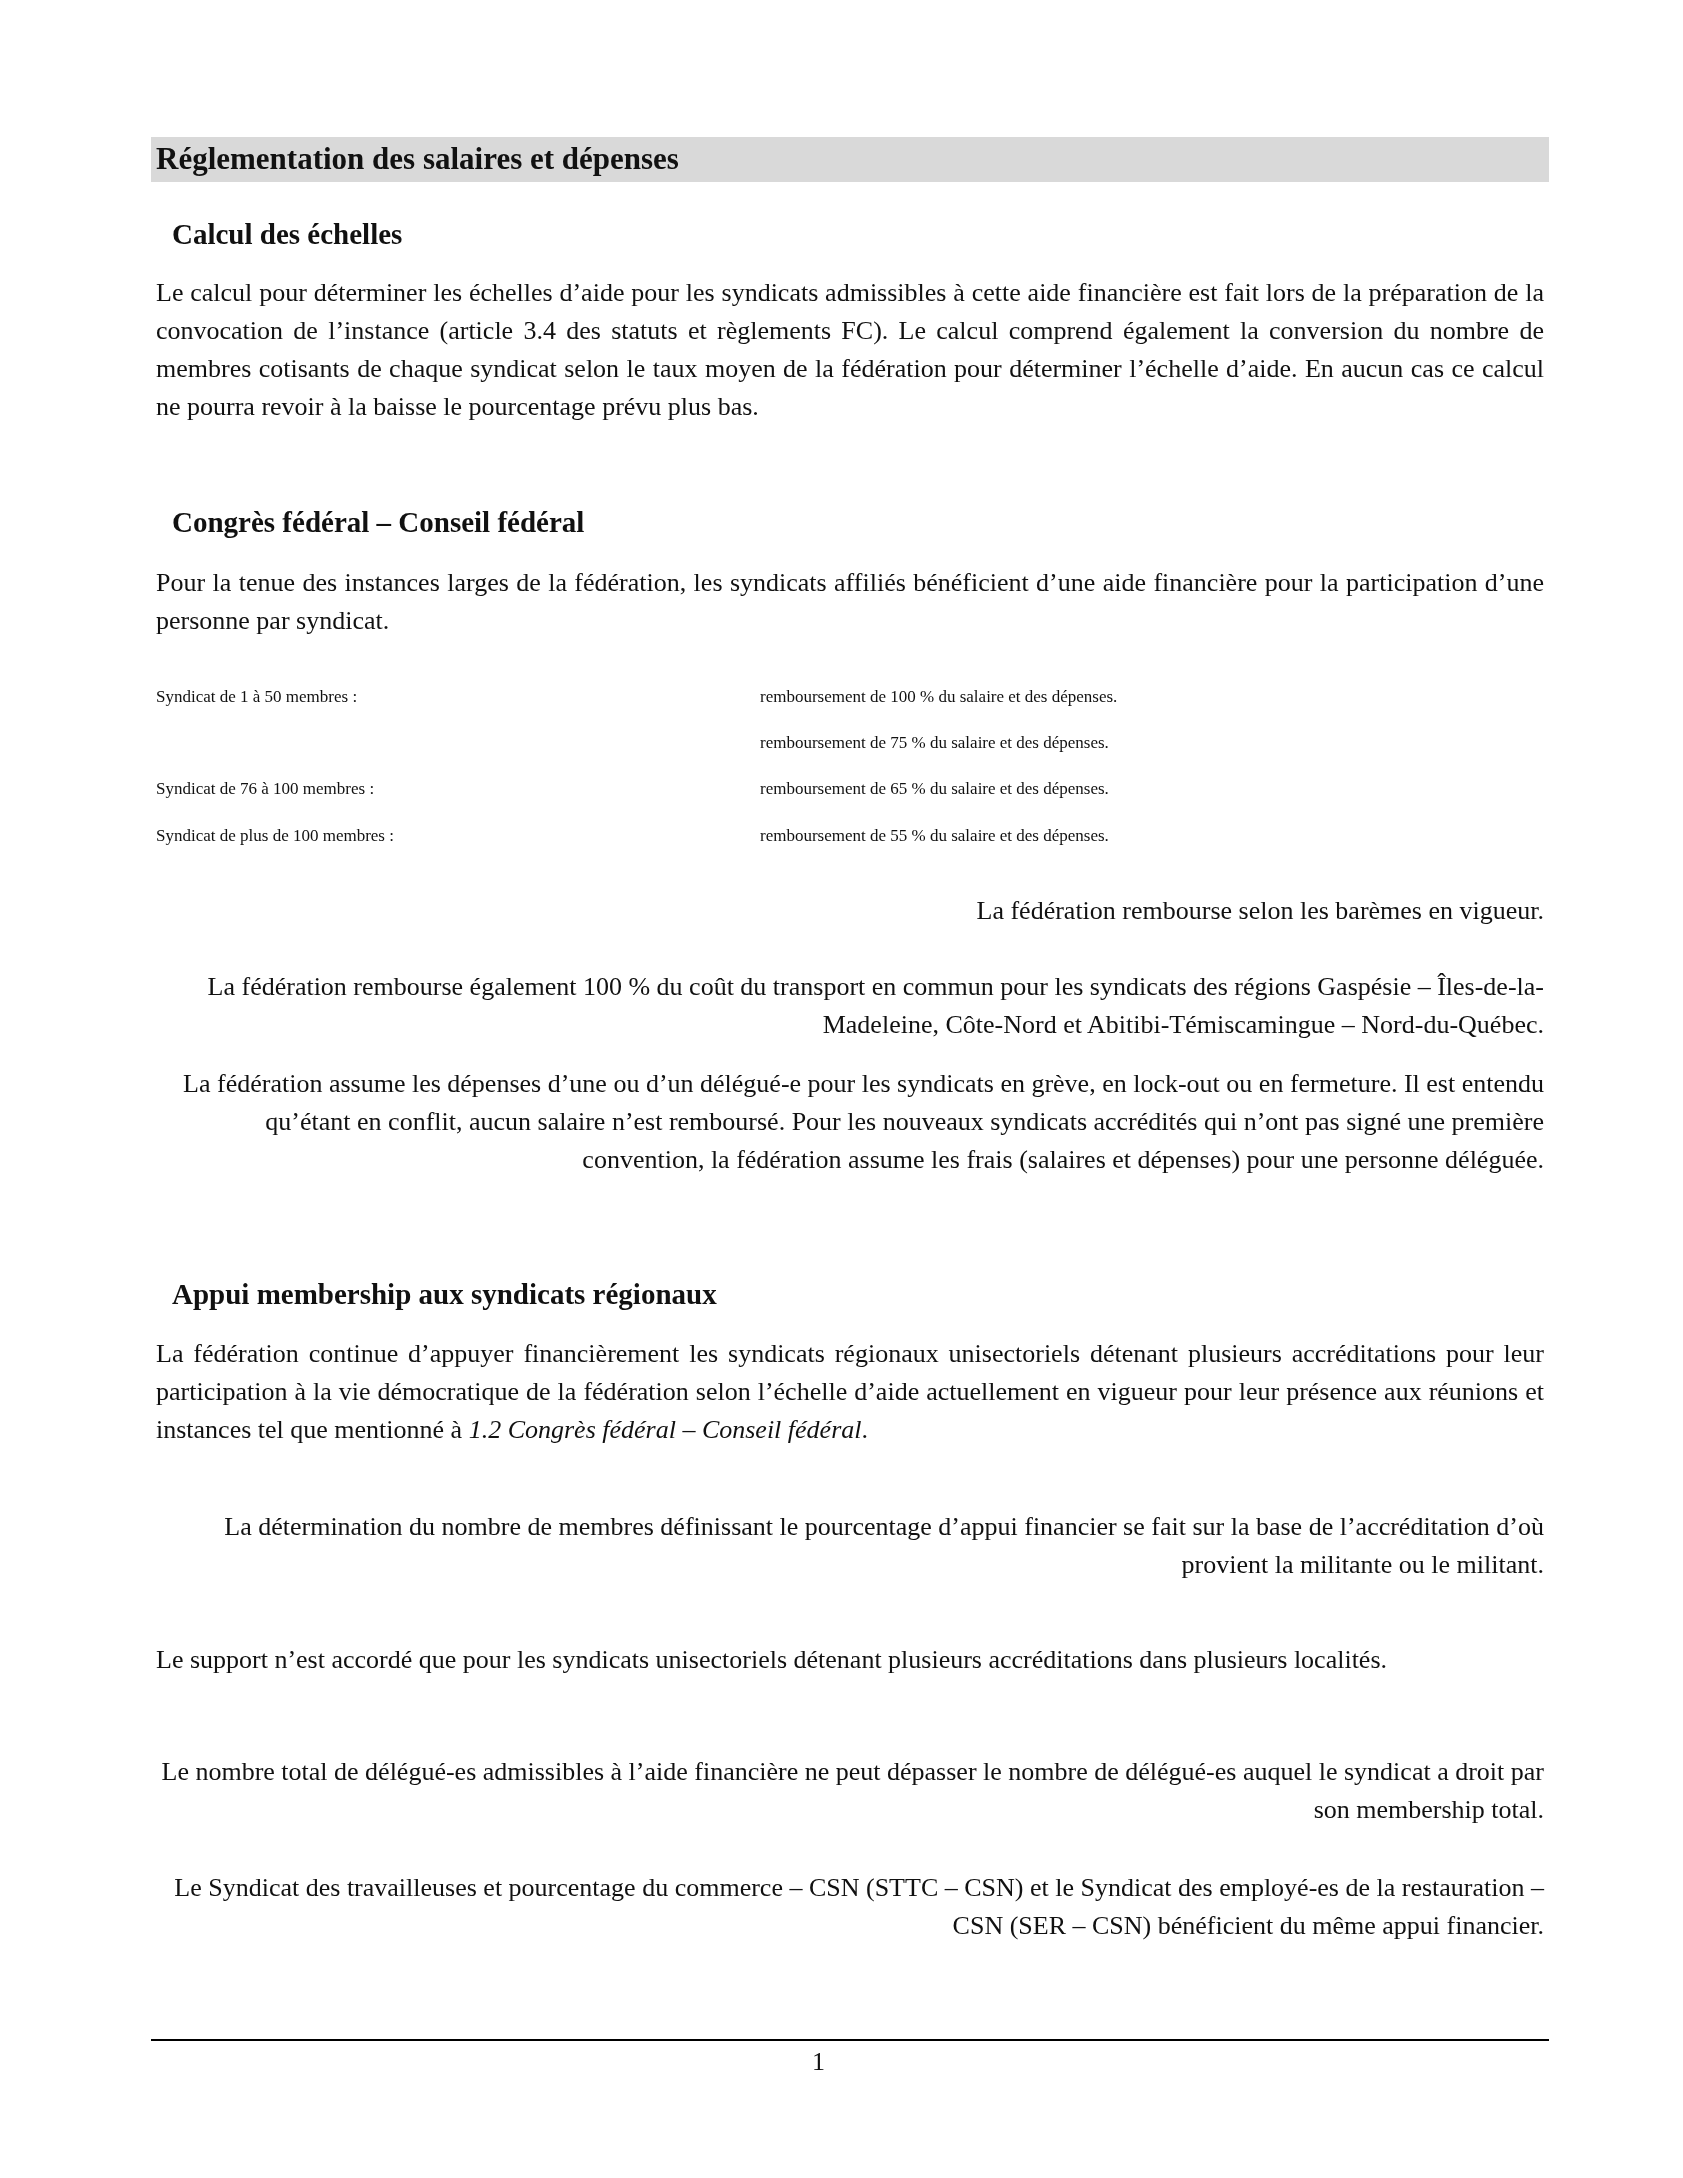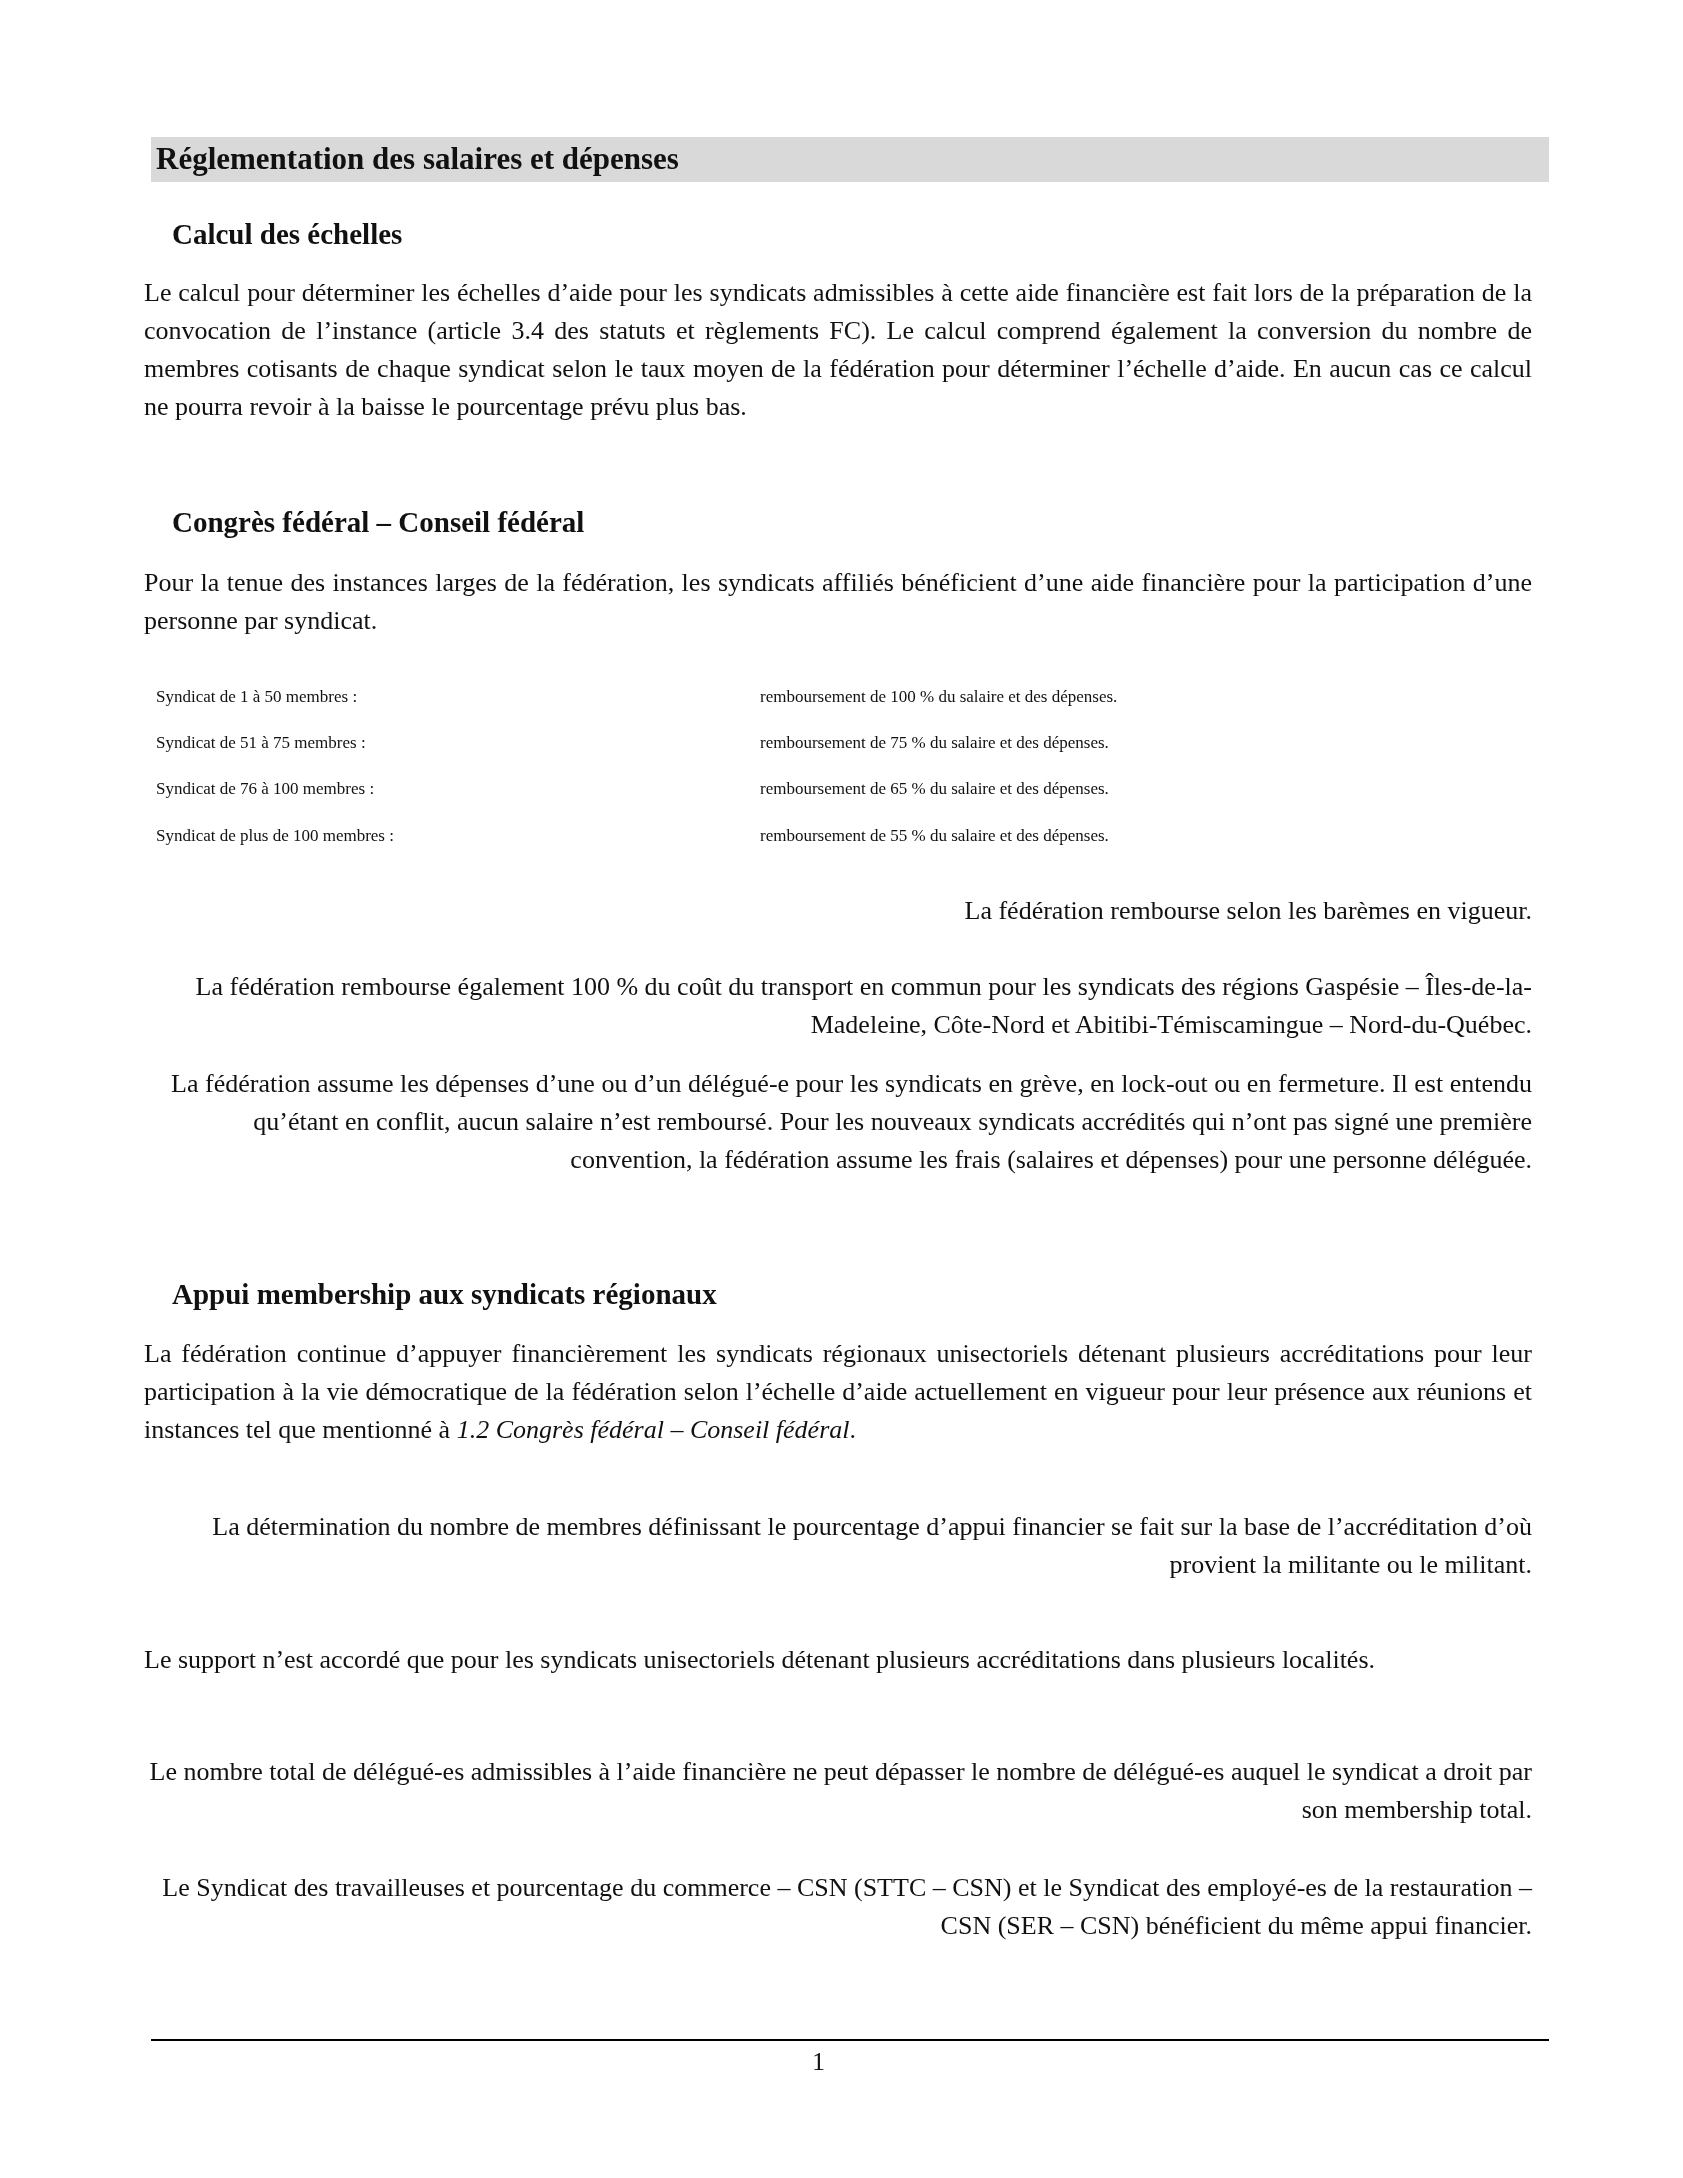--- a/index.html
+++ b/index.html
@@ -2,21 +2,21 @@
 <html><head>
 <meta charset="utf-8">
 <style>
   html, body { margin: 0; padding: 0; background: #ffffff; }
   body { width: 1683px; height: 2178px; position: relative; overflow: hidden;
          font-family: "Liberation Serif", "DejaVu Serif", serif; color: #111111; }
   .abs { position: absolute; }
   .title-band { left: 151px; top: 137px; width: 1398px; height: 45px; background: #d9d9d9; }
   .title-text { left: 156px; top: 135px; font-size: 31px; font-weight: bold; line-height: 48px; white-space: nowrap; }
   .h2 { left: 156px; font-size: 29px; font-weight: bold; line-height: 38px; white-space: nowrap; margin-left: 16px; }
-  .para { left: 144px; width: 1388px; font-size: 26px; line-height: 38px; text-align: justify; }
+  .para { left: 156px; width: 1388px; font-size: 26px; line-height: 38px; text-align: justify; }
   .para.left { text-align: right; }
   .row { left: 156px; width: 1388px; height: 46px; font-size: 17px; line-height: 46px; white-space: nowrap; }
   .row .c1 { position: absolute; left: 0; top: 0; }
   .row .c2 { position: absolute; left: 604px; top: 0; }
   .footer-line { left: 151px; top: 2039px; width: 1398px; height: 2px; background: #000000; }
   .page-num { left: 772px; top: 2045px; width: 93px; text-align: center; font-size: 26px; line-height: 34px; }
   em { font-style: italic; }
 </style>
 </head>
 <body>
@@ -28,21 +28,20 @@
 <div class="abs para" style="top:274px">Le calcul pour déterminer les échelles d’aide pour les syndicats admissibles à cette aide financière est fait lors de la préparation de la convocation de l’instance (article 3.4 des statuts et règlements FC). Le calcul comprend également la conversion du nombre de membres cotisants de chaque syndicat selon le taux moyen de la fédération pour déterminer l’échelle d’aide. En aucun cas ce calcul ne pourra revoir à la baisse le pourcentage prévu plus bas.</div>
 
 <div class="abs h2" style="top:503px">Congrès fédéral – Conseil fédéral</div>
 <div class="abs para" style="top:564px">Pour la tenue des instances larges de la fédération, les syndicats affiliés bénéficient d’une aide financière pour la participation d’une personne par syndicat.</div>
 
 <div class="abs row" style="top:674px">
   <span class="c1">Syndicat de 1 à 50 membres :</span>
   <span class="c2">remboursement de 100 % du salaire et des dépenses.</span>
 </div>
 <div class="abs row" style="top:720px">
-  <span class="c1">Syndicat de 51 à 75 membres :</span>
   <span class="c2">remboursement de 75 % du salaire et des dépenses.</span>
 </div>
 <div class="abs row" style="top:766px">
   <span class="c1">Syndicat de 76 à 100 membres :</span>
   <span class="c2">remboursement de 65 % du salaire et des dépenses.</span>
 </div>
 <div class="abs row" style="top:813px">
   <span class="c1">Syndicat de plus de 100 membres :</span>
   <span class="c2">remboursement de 55 % du salaire et des dépenses.</span>
 </div>

